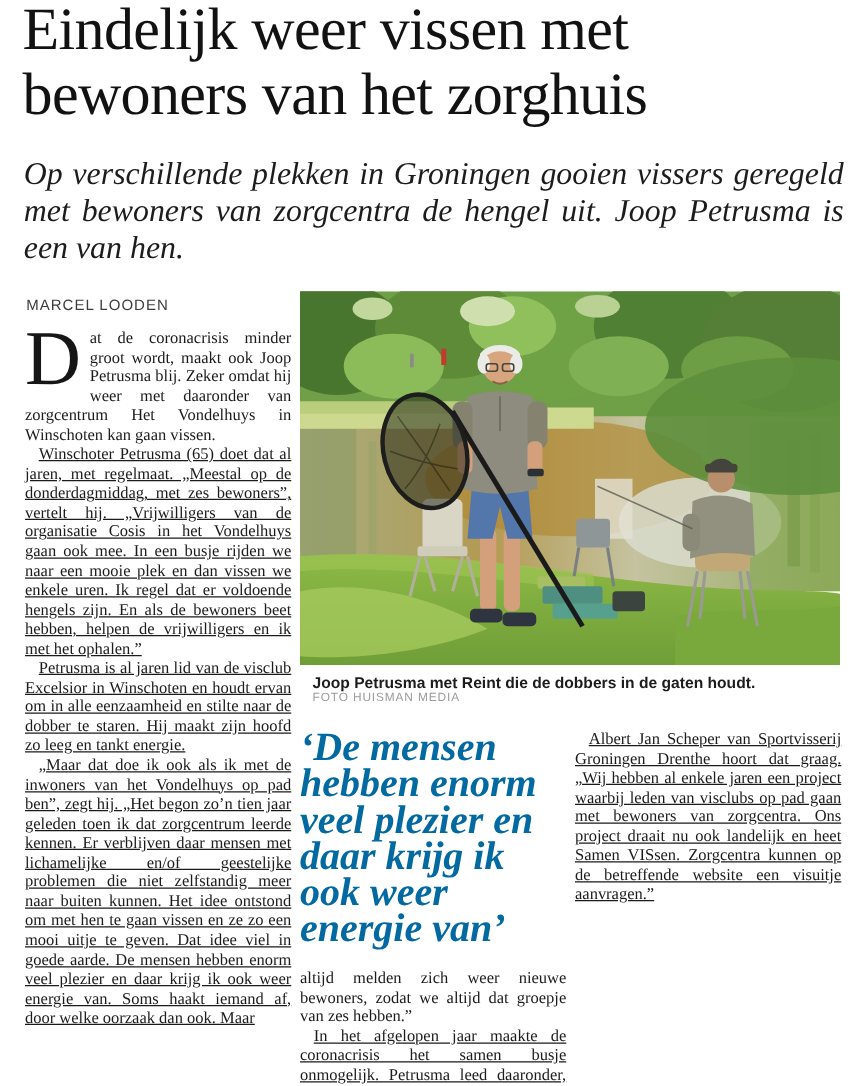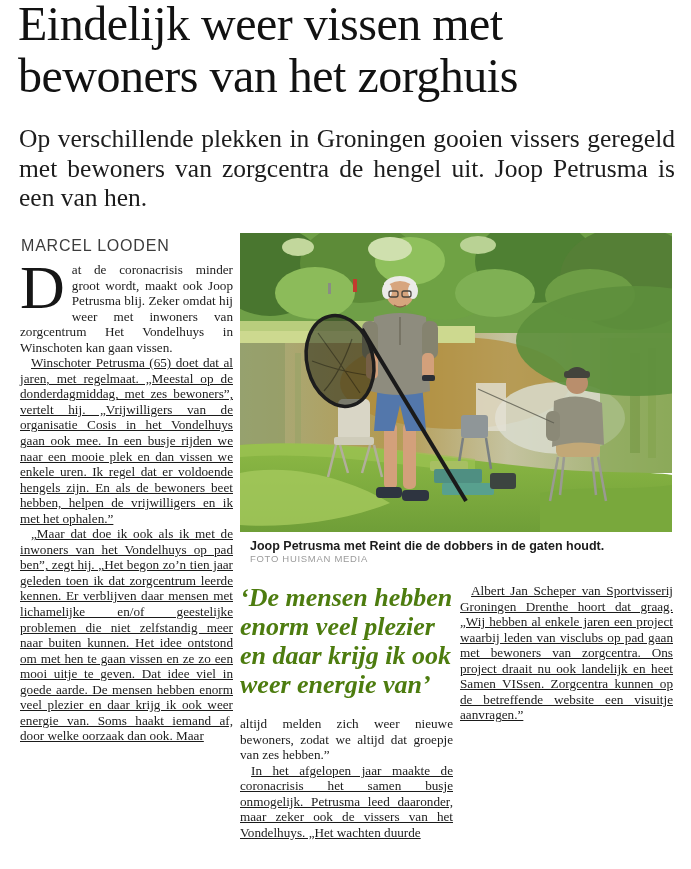--- a/index.html
+++ b/index.html
@@ -9,40 +9,41 @@
     font-family:"Liberation Serif", serif;
   }
   .headline{
     position:absolute;left:18px;top:-2px;width:668px;margin:0;
     font-size:48px;line-height:52px;font-weight:400;letter-spacing:-0.5px;color:#121212;
   }
   .intro{
     position:absolute;left:19px;top:124px;width:656px;margin:0;
     font-size:25.5px;line-height:29.5px;font-weight:400;color:#1c1c1c;
     text-align:justify;
+    font-style:italic;
   }
   .byline{
     position:absolute;left:21px;top:237px;
     font-family:"Liberation Sans", sans-serif;
-    font-size:16px;letter-spacing:0.8px;color:#3c3c3c;
+    font-size:12px;letter-spacing:0.8px;color:#3c3c3c;
   }
   .bodycol{position:absolute;width:213px;font-size:13.2px;line-height:15.55px;text-align:justify;}
   .bodycol p{margin:0;}
   .bodycol p.indent{text-indent:11px;text-decoration:underline;}
   .col-left{left:20px;top:262px;}
   .col-mid{left:240px;top:583px;}
   .col-right{left:460px;top:583px;}
   .dropcap{
     float:left;font-size:62px;line-height:46px;
     padding:2px 7px 0 0;color:#161616;
   }
   .pullquote{
     font-style:italic;font-weight:700;
-    font-size:26px;line-height:29px;
-    color:#4d7c0f;text-align:left;
+    font-size:32px;line-height:29px;
+    color:#0369a1;text-align:left;
     margin:0 0 17px 0;
   }
   figure.photo{position:absolute;left:240px;top:233px;width:432px;margin:0;}
   figure.photo svg{display:block;}
   figcaption{
     margin-top:7px;display:flex;align-items:baseline;white-space:nowrap;
     font-family:"Liberation Sans", sans-serif;
     flex-direction:column;
   }
   .caption-text{font-weight:700;font-size:12.5px;color:#1c1c1c;}
@@ -53,22 +54,23 @@
 
 <article>
 
   <h1 class="headline">Eindelijk weer vissen met bewoners van het zorghuis</h1>
 
   <p class="intro">Op verschillende plekken in Groningen gooien vissers geregeld met bewoners van zorgcentra de hengel uit. Joop Petrusma is een van hen.</p>
 
   <div class="byline">MARCEL LOODEN</div>
 
   <div class="bodycol col-left">
-    <p><span class="dropcap">D</span><span>at de coronacrisis minder groot wordt, maakt ook Joop Petrusma blij. Zeker omdat hij weer met inwoners van zorgcentrum Het Vondelhuys in Winschoten kan gaan vissen.</span></p>
+    <p><span class="dropcap">D</span><span>at de coronacrisis minder groot wordt, maakt ook Joop Petrusma blij. Zeker omdat hij weer met daaronder van zorgcentrum Het Vondelhuys in Winschoten kan gaan vissen.</span></p>
     <p class="indent">Winschoter Petrusma (65) doet dat al jaren, met regelmaat. „Meestal op de donderdagmiddag, met zes bewoners”, vertelt hij. „Vrijwilligers van de organisatie Cosis in het Vondelhuys gaan ook mee. In een busje rijden we naar een mooie plek en dan vissen we enkele uren. Ik regel dat er voldoende hengels zijn. En als de bewoners beet hebben, helpen de vrijwilligers en ik met het ophalen.”</p>
+    <p class="indent">Petrusma is al jaren lid van de visclub Excelsior in Winschoten en houdt ervan om in alle eenzaamheid en stilte naar de dobber te staren. Hij maakt zijn hoofd zo leeg en tankt energie.</p>
     <p class="indent">„Maar dat doe ik ook als ik met de inwoners van het Vondelhuys op pad ben”, zegt hij. „Het begon zo’n tien jaar geleden toen ik dat zorgcentrum leerde kennen. Er verblijven daar mensen met lichamelijke en/of geestelijke problemen die niet zelfstandig meer naar buiten kunnen. Het idee ontstond om met hen te gaan vissen en ze zo een mooi uitje te geven. Dat idee viel in goede aarde. De mensen hebben enorm veel plezier en daar krijg ik ook weer energie van. Soms haakt iemand af, door welke oorzaak dan ook. Maar</p>
   </div>
 
   <figure class="photo">
     <svg width="432" height="299" viewBox="0 0 432 299" aria-hidden="true">
       <defs>
         <linearGradient id="waterg" x1="0" y1="0" x2="1" y2="0">
           <stop offset="0" stop-color="#a6ad80"></stop>
           <stop offset="0.35" stop-color="#b39a52"></stop>
           <stop offset="0.62" stop-color="#c5c3a0"></stop>

